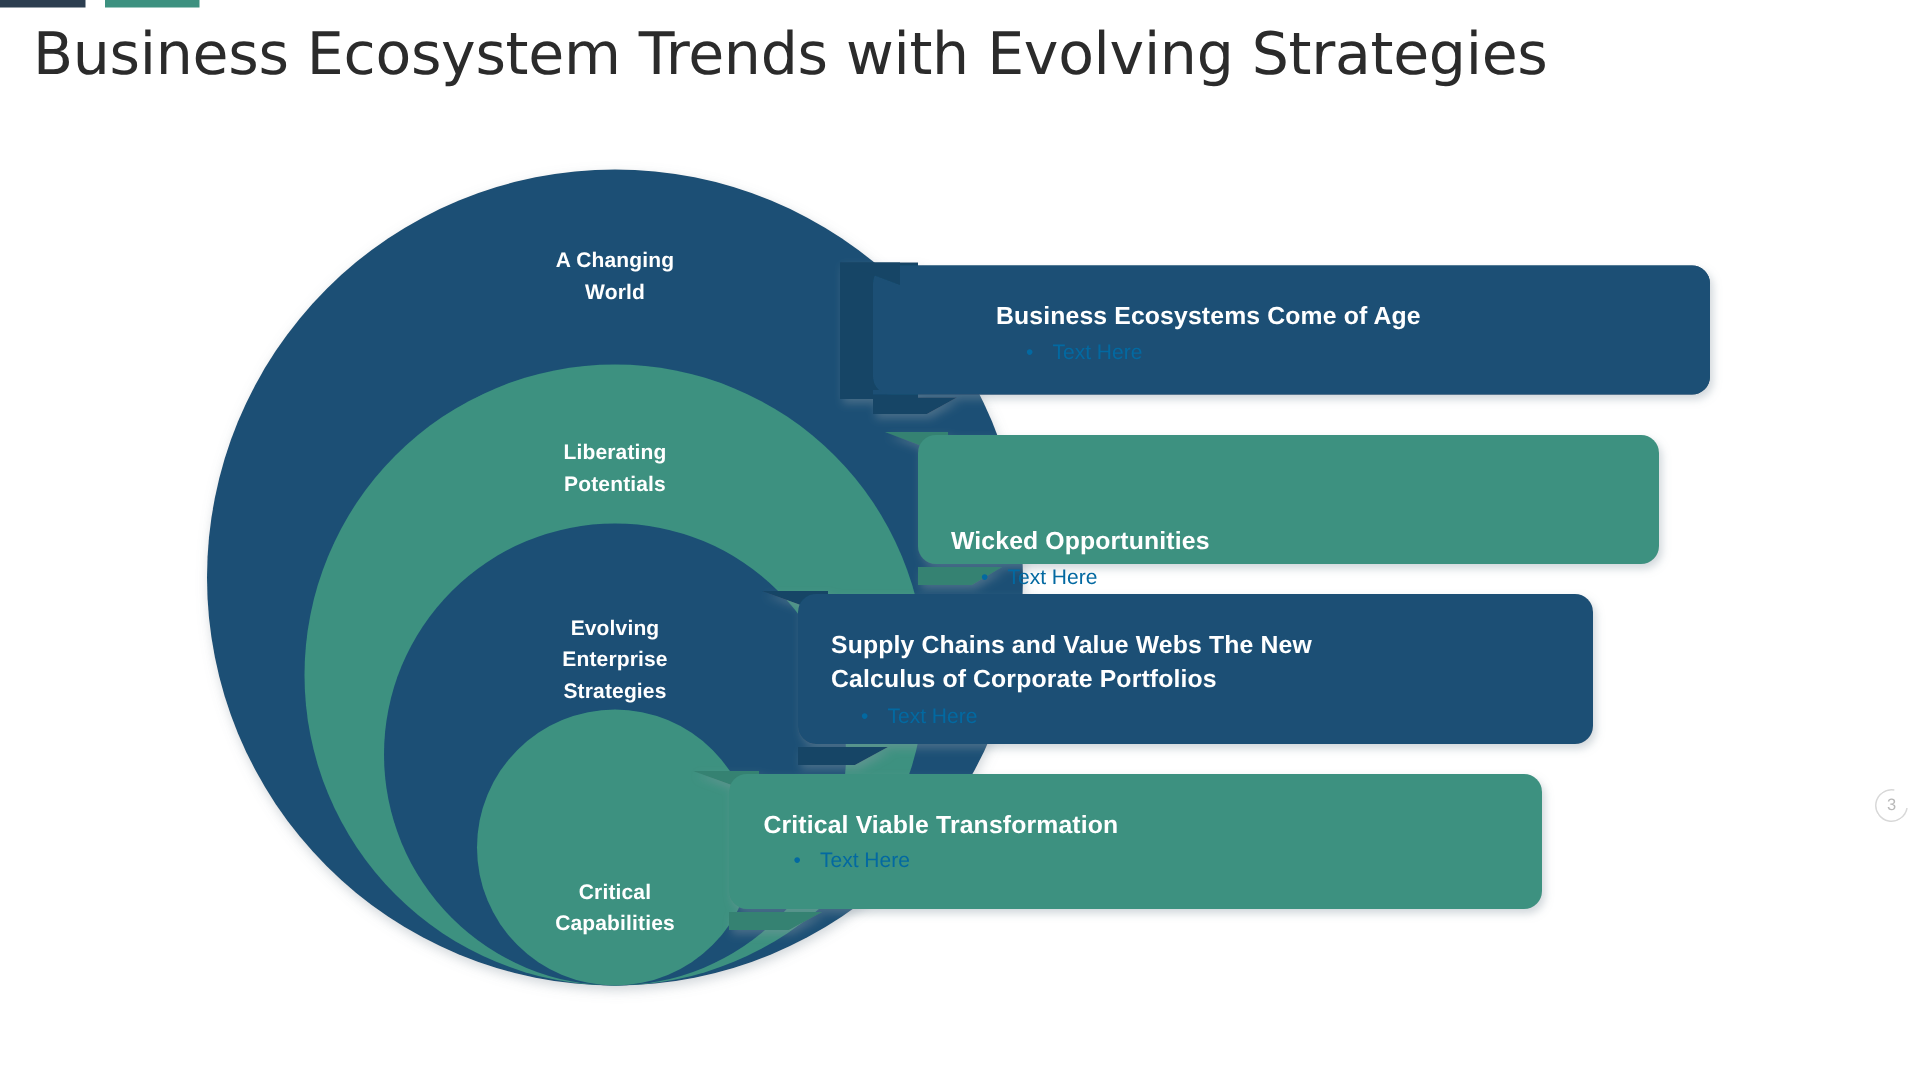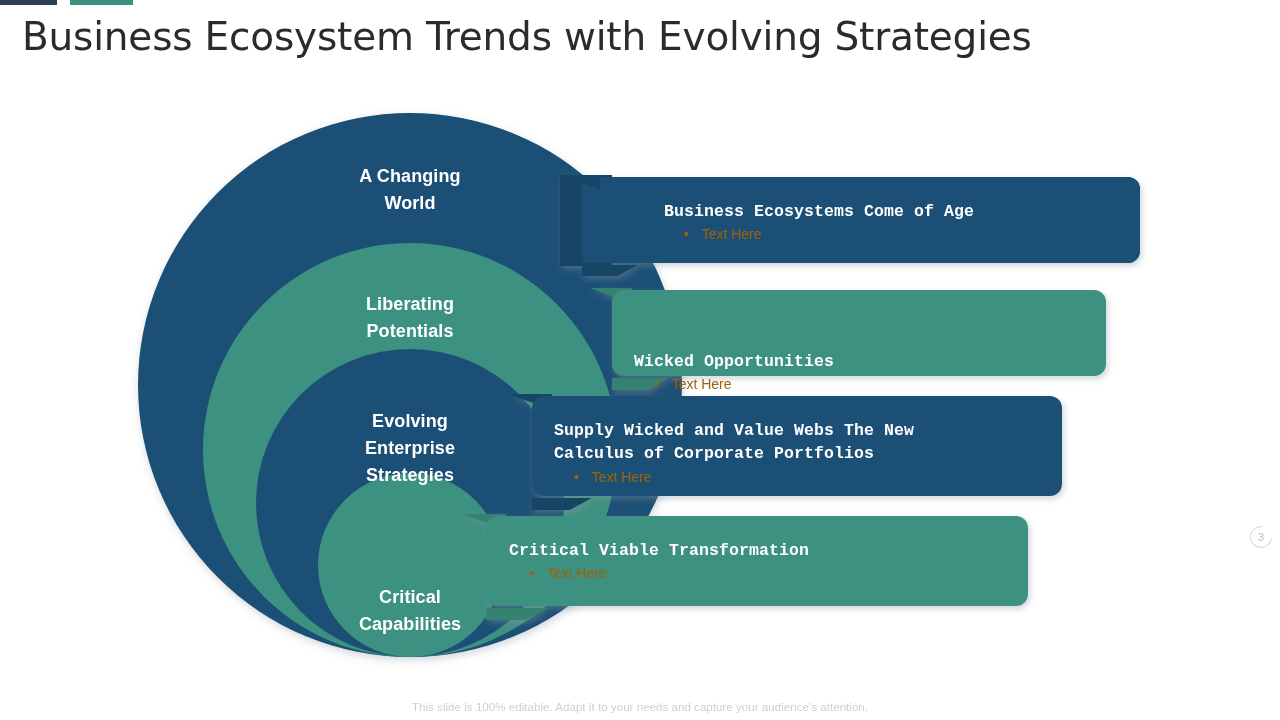--- a/index.html
+++ b/index.html
@@ -41,21 +41,21 @@
     width: 1280px; height: 620px;
   }
   #diagram svg { display: block; }
 
   
   .circle-label {
     position: absolute;
     text-align: center;
     color: #ffffff;
     font-weight: bold;
-    font-size: 18px;
+    font-size: 14px;
     line-height: 1.5;
     letter-spacing: 0.1px;
     pointer-events: none;
   }
   #label-changing-world     { left: 310px; top: 103px; width: 200px; }
   #label-liberating         { left: 310px; top: 231px; width: 200px; }
   #label-evolving           { left: 320px; top: 348px; width: 180px; }
   #label-critical           { left: 320px; top: 489px; width: 180px; margin-top: 35px; }
 
   
@@ -63,28 +63,27 @@
     position: absolute;
     color: #ffffff;
     pointer-events: none;
   }
   .callout-title {
     font-size: 16.5px;
     font-weight: bold;
     letter-spacing: 0.1px;
     line-height: 1.42;
     white-space: pre-line;
-    font-family: Liberation Mono, monospace;
   }
   .callout-bullet {
     margin-top: 3px;
     margin-left: 20px;
     font-size: 14px;
     font-weight: 400;
-    color: #a16207;
+    color: #0369a1;
   }
   .callout-bullet .dot { display: inline-block; width: 14px; }
 
   #text-callout-1 { left: 664px; top: 140px; }
   #text-callout-2 { left: 634px; top: 253px; margin-top: 37px; }
   #text-callout-3 { left: 554px; top: 359px; }
   #text-callout-4 { left: 509px; top: 479px; }
 
   
   #footer-note {
@@ -192,37 +191,36 @@
 
     <div class="callout-text" id="text-callout-2">
       <div class="callout-title">Wicked Opportunities</div>
       <div class="callout-bullet">
         <span class="dot">•</span>
         <span>Text Here</span>
       </div>
     </div>
 
     <div class="callout-text" id="text-callout-3">
-      <div class="callout-title">Supply Wicked and Value Webs The New
+      <div class="callout-title">Supply Chains and Value Webs The New
 Calculus of Corporate Portfolios</div>
       <div class="callout-bullet">
         <span class="dot">•</span>
         <span>Text Here</span>
       </div>
     </div>
 
     <div class="callout-text" id="text-callout-4">
       <div class="callout-title">Critical Viable Transformation</div>
       <div class="callout-bullet">
         <span class="dot">•</span>
         <span>Text Here</span>
       </div>
     </div>
   </div>
 
-  <div id="footer-note" style="color: rgb(207, 207, 207);">This slide is 100% editable. Adapt it to your needs and capture your audience's attention.</div>
 
   <div id="slide-number-badge">
     <div class="ring"></div>
     <div class="num">3</div>
   </div>
 
 </div>
 
 </body></html>

